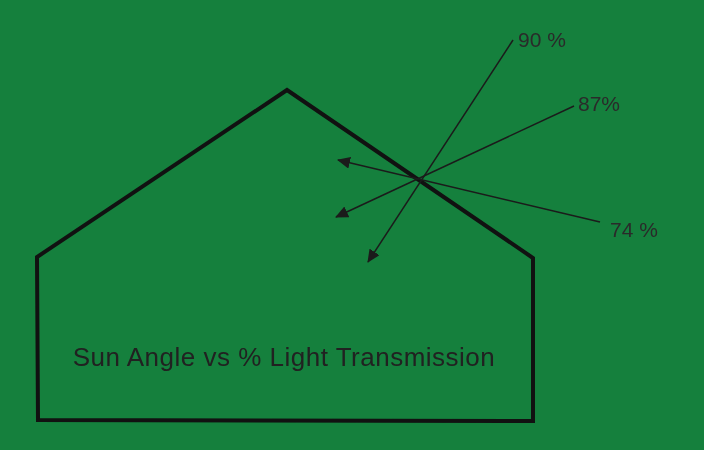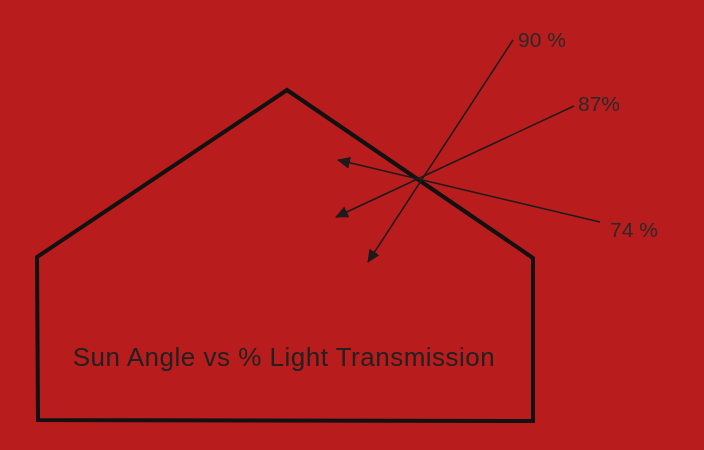--- a/index.html
+++ b/index.html
@@ -4,21 +4,21 @@
 <style>
   html, body {
     margin: 0;
     padding: 0;
     background: #ffffff;
   }
   .canvas {
     position: relative;
     width: 704px;
     height: 450px;
-    background: #b91c1c;
+    background: #15803d;
     overflow: hidden;
     font-family: "Liberation Sans", sans-serif;
   }
   svg { display: block; }
   .house-line {
     fill: none;
     stroke: #111111;
     stroke-width: 4;
     stroke-linejoin: miter;
   }

